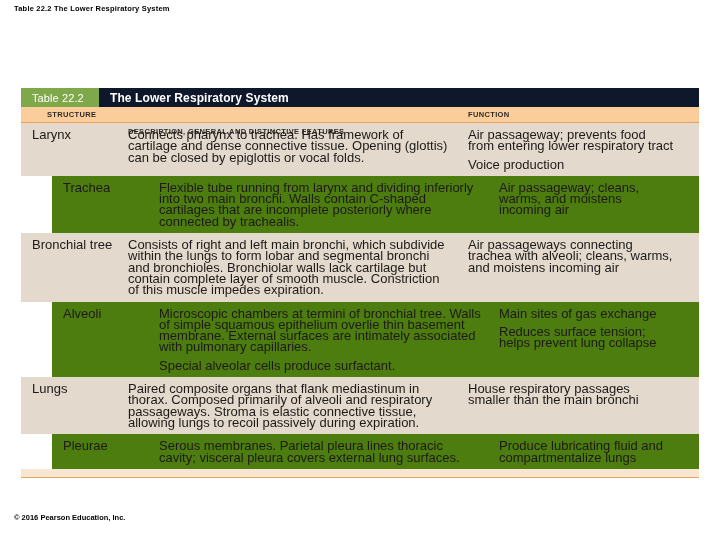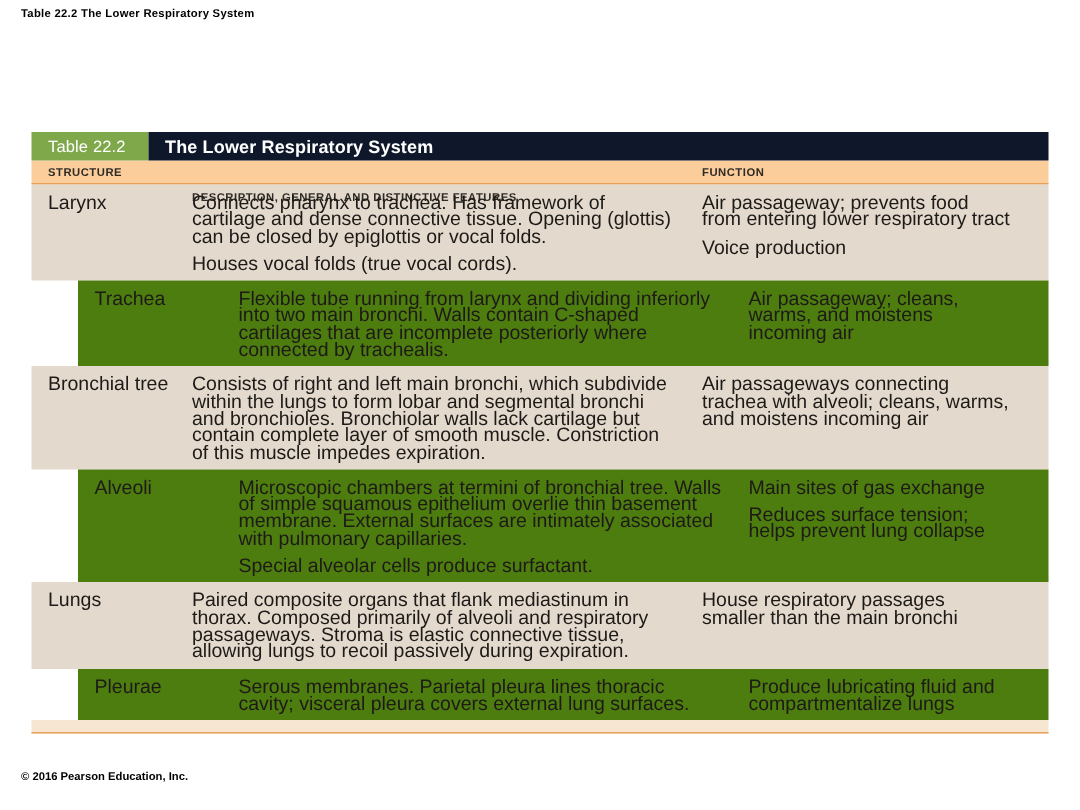--- a/index.html
+++ b/index.html
@@ -71,21 +71,21 @@
     border-bottom: 1.5px solid #e8a15a;
   }
   .col-head .ch {
     font-size: 7.5px;
     font-weight: bold;
     color: #2e2a26;
     display: flex;
     align-items: center;
     letter-spacing: 0.35px;
   }
-  .c1 { width: 102px; padding-left: 11px; box-sizing: border-box; }
+  .c1 { width: 102px; padding-left: 26px; box-sizing: border-box; }
   .c2 { width: 340px; padding-left: 5px; box-sizing: border-box; margin-top: 24px; }
   .c3 { flex: 1; padding-left: 5px; box-sizing: border-box; }
 
   
   .row {
     display: flex;
     align-items: stretch;
   }
   .row.alt  { background: #e3d9cd; }
   .row.base { background: #4d7c0f; margin-left: 31px; }
@@ -146,21 +146,20 @@
     <div class="ch c1">STRUCTURE</div>
     <div class="ch c2">DESCRIPTION, GENERAL AND DISTINCTIVE FEATURES</div>
     <div class="ch c3">FUNCTION</div>
   </div>
 
   <div id="rows-container">
       <div class="row alt">
         <div class="cell structure">Larynx</div>
         <div class="cell desc">
           <p>Connects pharynx to trachea. Has framework of cartilage and dense connective tissue. Opening (glottis) can be closed by epiglottis or vocal folds.</p>
-          <p>Houses vocal folds (true vocal cords).</p>
         </div>
         <div class="cell func">
           <p>Air passageway; prevents food from entering lower respiratory tract</p>
           <p>Voice production</p>
         </div>
       </div>
       <div class="row base">
         <div class="cell structure">Trachea</div>
         <div class="cell desc">
           <p>Flexible tube running from larynx and dividing inferiorly into two main bronchi. Walls contain C-shaped cartilages that are incomplete posteriorly where connected by trachealis.</p>

